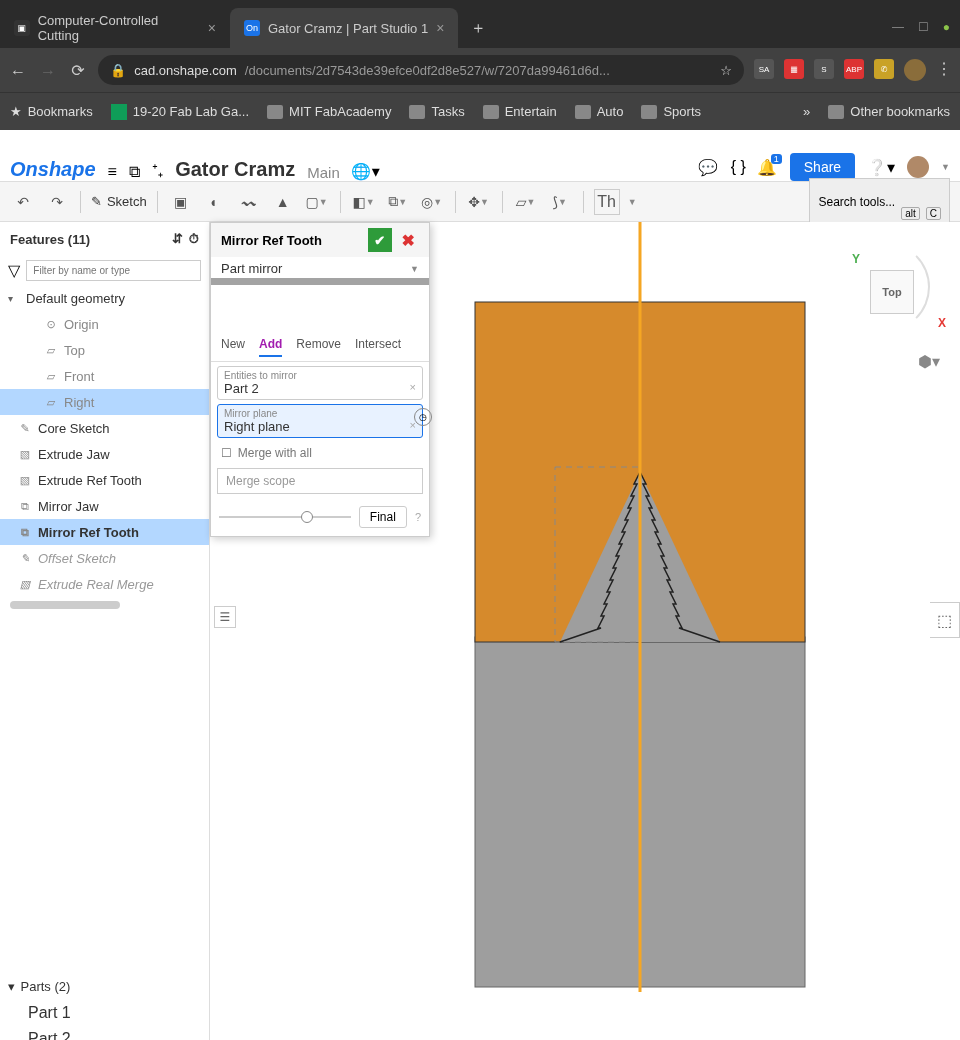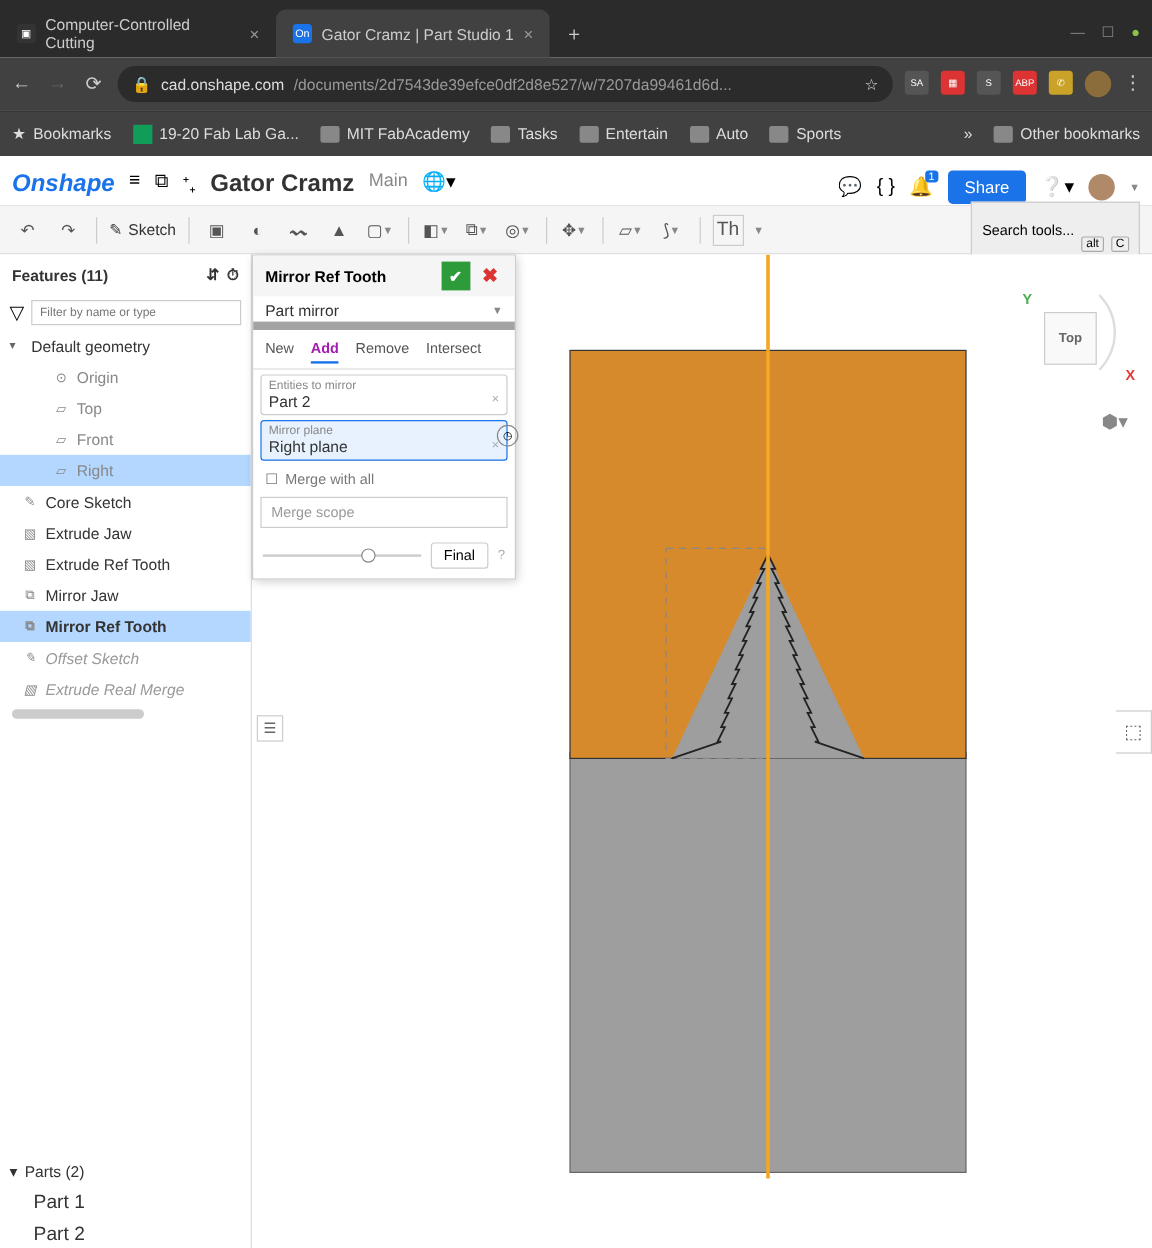--- a/index.html
+++ b/index.html
@@ -18,21 +18,21 @@
 .url-box{flex:1;display:flex;align-items:center;gap:8px;background:#2b2b2b;border-radius:16px;height:30px;padding:0 12px;font-size:13px;color:#ddd;}
 .ext-icons{display:flex;gap:10px;align-items:flex-start;}
 .ext{width:20px;height:20px;background:#555;border-radius:3px;font-size:8px;display:flex;align-items:center;justify-content:center;color:#fff;}
 .ext.red{background:#d33;}
 .ext.bee{background:#c9a227;}
 .avatar{width:22px;height:22px;border-radius:50%;background:#8a6d3b;}
 .bm-bar{height:38px;background:#414141;display:flex;align-items:center;padding:0 10px;gap:18px;color:#ddd;font-size:13px;border-top:1px solid #333;}
 .bm{display:flex;align-items:center;gap:6px;}
 .bm .f{width:16px;height:14px;background:#888;border-radius:2px;}
 .bm .g{width:16px;height:16px;background:#0f9d58;}
-.doc-header{height:42px;background:#fff;border-bottom:1px solid #ddd;display:flex;align-items:flex-start;padding:12px 10px;gap:12px;}
+.doc-header{height:52px;background:#fff;border-bottom:1px solid #ddd;display:flex;align-items:flex-end;padding:0 10px;gap:12px;}
 .logo{color:#1a73e8;font-weight:700;font-size:20px;font-style:italic;}
 .doc-title{font-size:20px;font-weight:700;color:#333;}
 .doc-sub{font-size:15px;color:#888;}
 .doc-right{margin-left:auto;display:flex;align-items:center;gap:12px;}
 .share-btn{background:#1a73e8;color:#fff;padding:6px 14px;border-radius:4px;font-size:14px;}
 .notif{position:relative;}
 .badge{position:absolute;top:-4px;right:-4px;background:#1a73e8;color:#fff;font-size:9px;border-radius:3px;padding:0 3px;}
 .toolbar{height:40px;background:#f5f5f5;border-bottom:1px solid #ddd;display:flex;align-items:center;padding:0 10px;gap:8px;}
 .tb-btn{width:26px;height:26px;display:flex;align-items:center;justify-content:center;color:#555;font-size:14px;}
 .tb-sep{width:1px;height:22px;background:#ccc;margin:0 2px;}
@@ -55,21 +55,21 @@
 .tree-item .chev{width:12px;font-size:10px;color:#666;}
 .tree-item .ico{width:14px;height:14px;display:inline-flex;align-items:center;justify-content:center;font-size:11px;color:#888;}
 .scroll-stub{height:8px;background:#ccc;margin:4px 10px;border-radius:4px;width:110px;}
 .parts-head{height:28px;display:flex;align-items:center;padding:0 8px;font-size:13px;color:#333;gap:6px;}
 .canvas{flex:1;position:relative;background:#fff;}
 .dialog{position:absolute;left:0;top:0;width:220px;background:#fff;border:1px solid #ccc;box-shadow:2px 2px 8px rgba(0,0,0,0.2);}
 .dlg-head{height:34px;display:flex;align-items:center;padding:0 10px;font-size:13px;font-weight:700;gap:6px;background:#f5f5f5;}
 .dlg-head .ok{margin-left:auto;width:24px;height:24px;background:#2e9b3a;color:#fff;display:flex;align-items:center;justify-content:center;}
 .dlg-head .cx{color:#d33;font-size:16px;padding:0 4px;}
 .dlg-row{padding:4px 10px;font-size:13px;color:#333;display:flex;align-items:center;}
-.dlg-tabs{display:flex;gap:14px;padding:4px 10px;font-size:12px;border-bottom:1px solid #ddd;}
+.dlg-tabs{display:flex;gap:14px;padding:4px 10px;font-size:12px;border-bottom:1px solid #ddd;margin-top:44px;}
 .dlg-tabs span{padding:4px 0;color:#555;}
 .dlg-tabs .act{color:#a21caf;border-bottom:2px solid #1a73e8;font-weight:600;}
 .dlg-field{margin:4px 6px;border:1px solid #ccc;border-radius:3px;padding:3px 6px;}
 .dlg-field.active{border-color:#1a73e8;background:#e8f2ff;position:relative;}
 .dlg-field label{font-size:10px;color:#888;display:block;}
 .dlg-field .val{font-size:13px;color:#333;display:flex;justify-content:space-between;}
 .dlg-field .x{color:#aaa;font-size:11px;}
 .clock{position:absolute;right:-10px;top:3px;width:18px;height:18px;border:1px solid #888;border-radius:50%;font-size:9px;display:flex;align-items:center;justify-content:center;}
 .chk{font-size:12px;color:#777;padding:4px 10px;display:flex;gap:6px;}
 .merge-scope{margin:4px 6px;border:1px solid #ccc;padding:5px 8px;font-size:12px;color:#999;}

